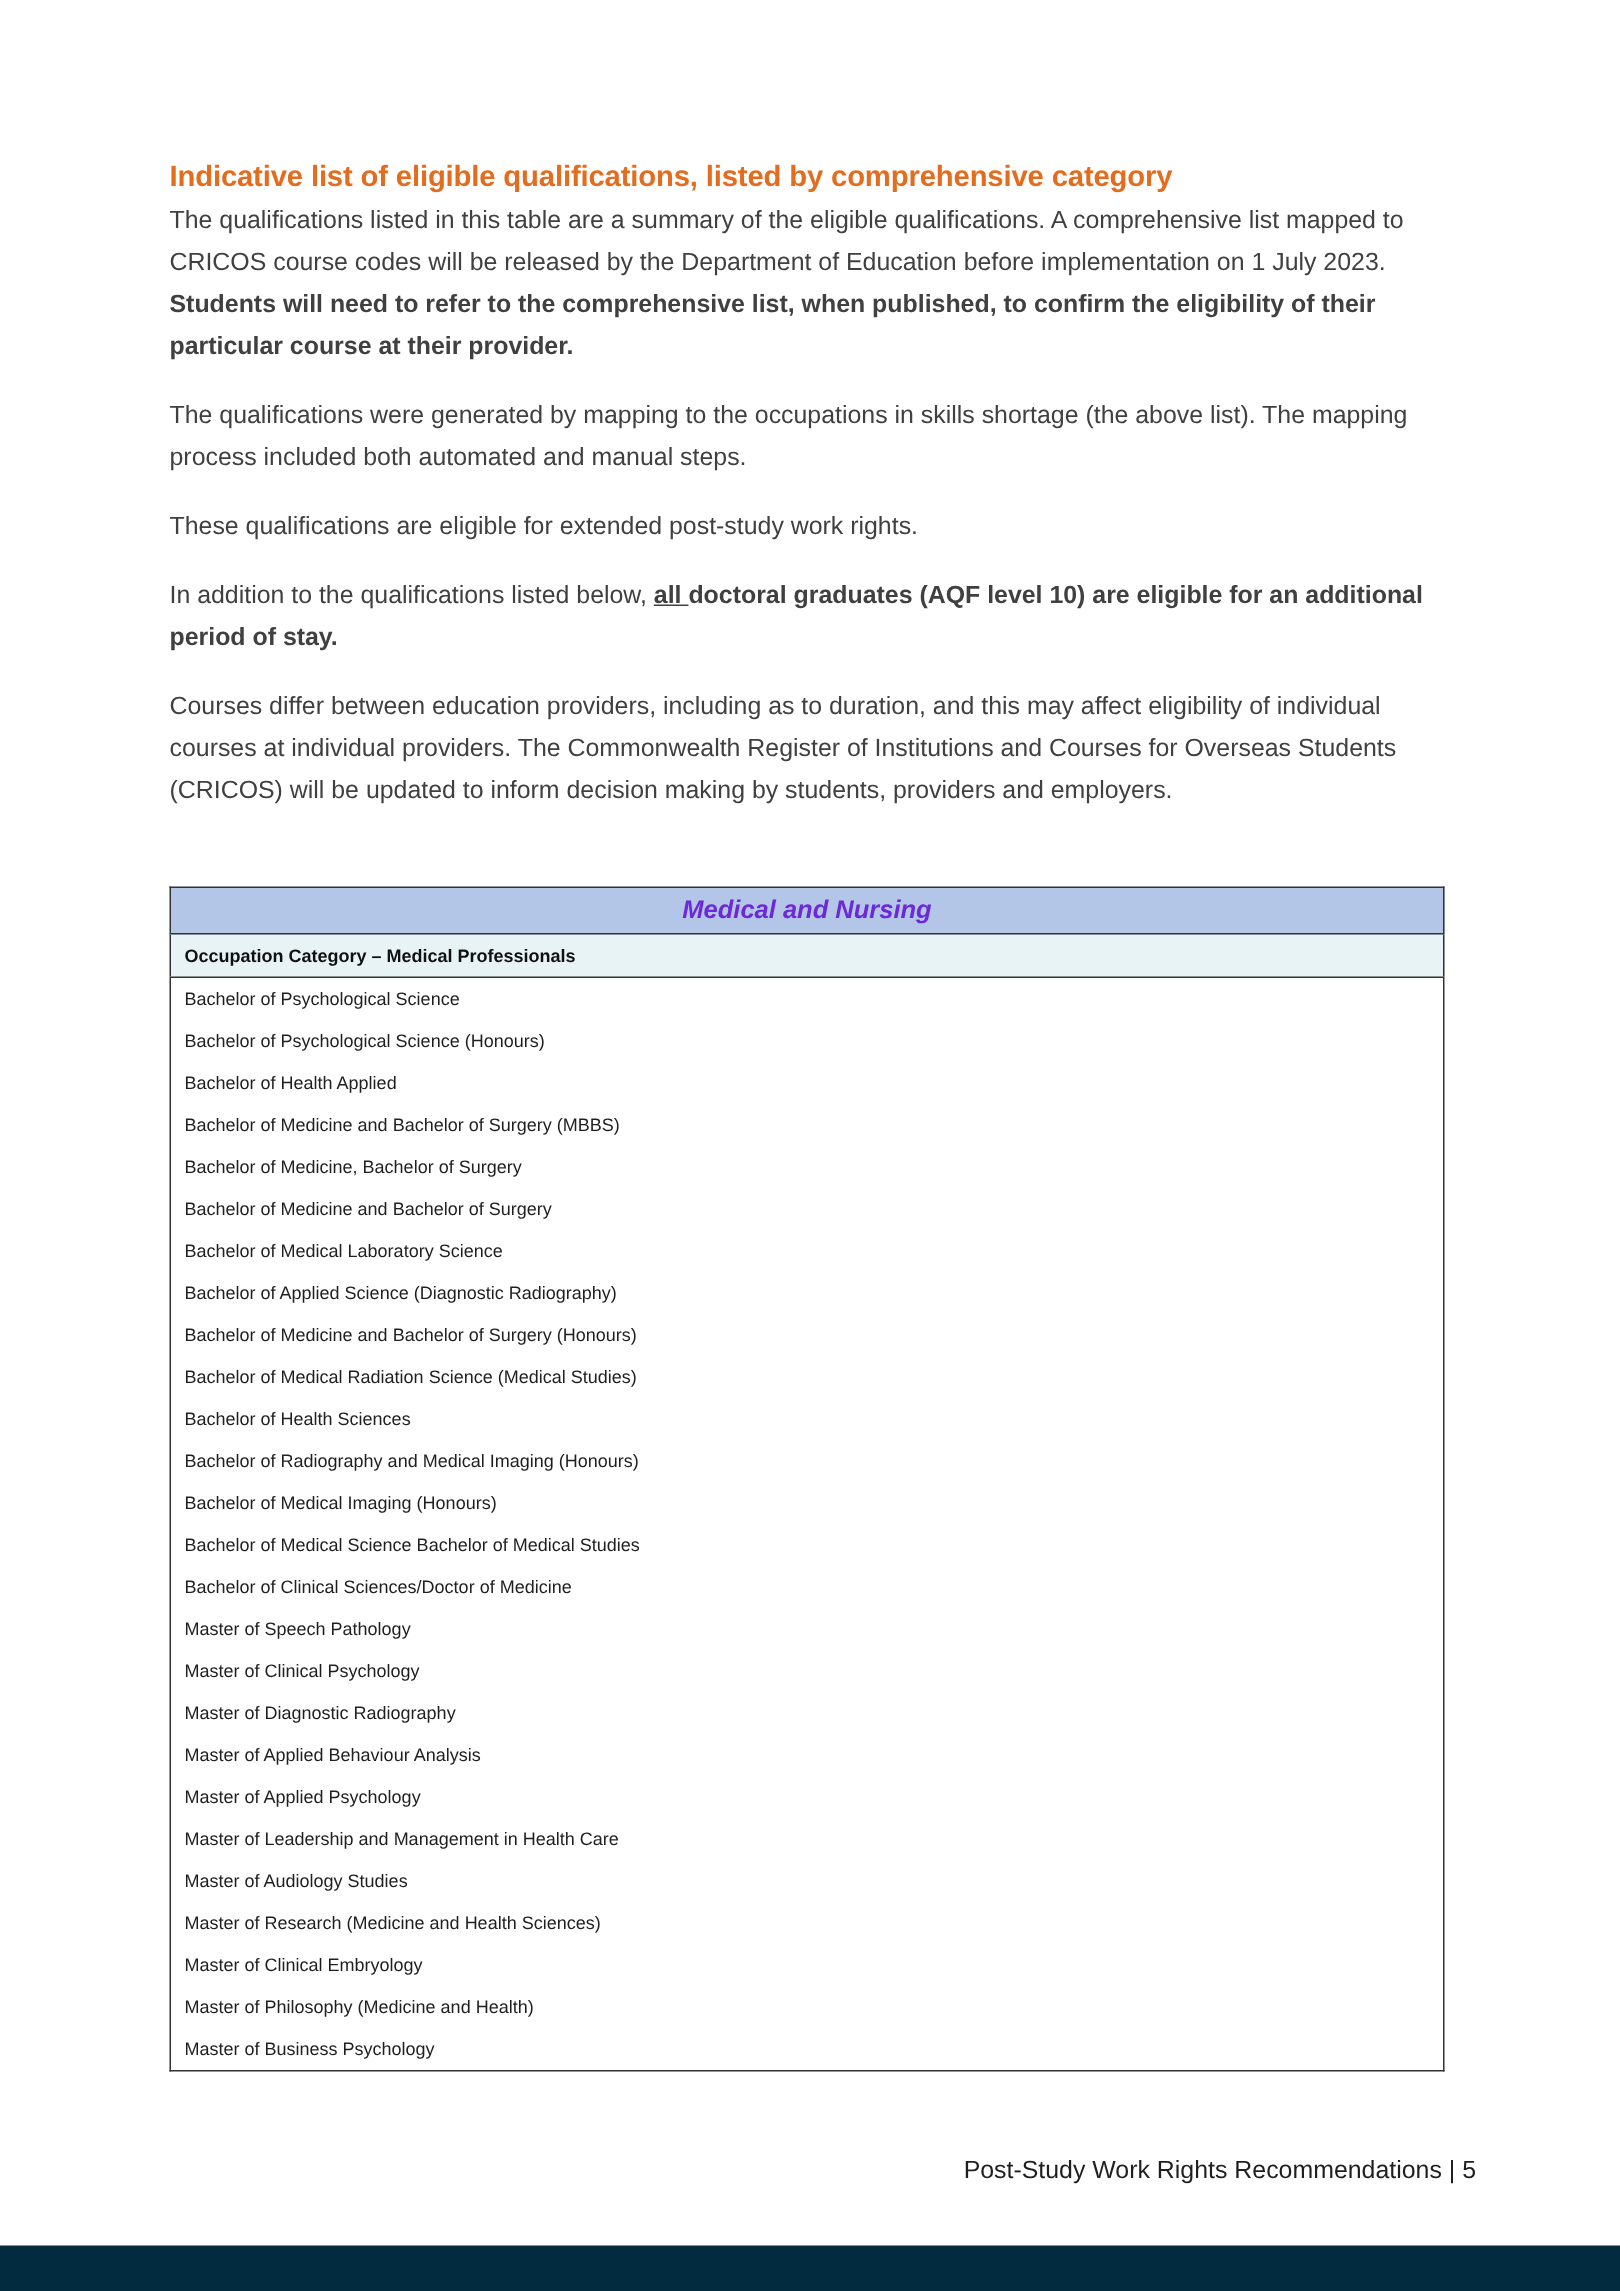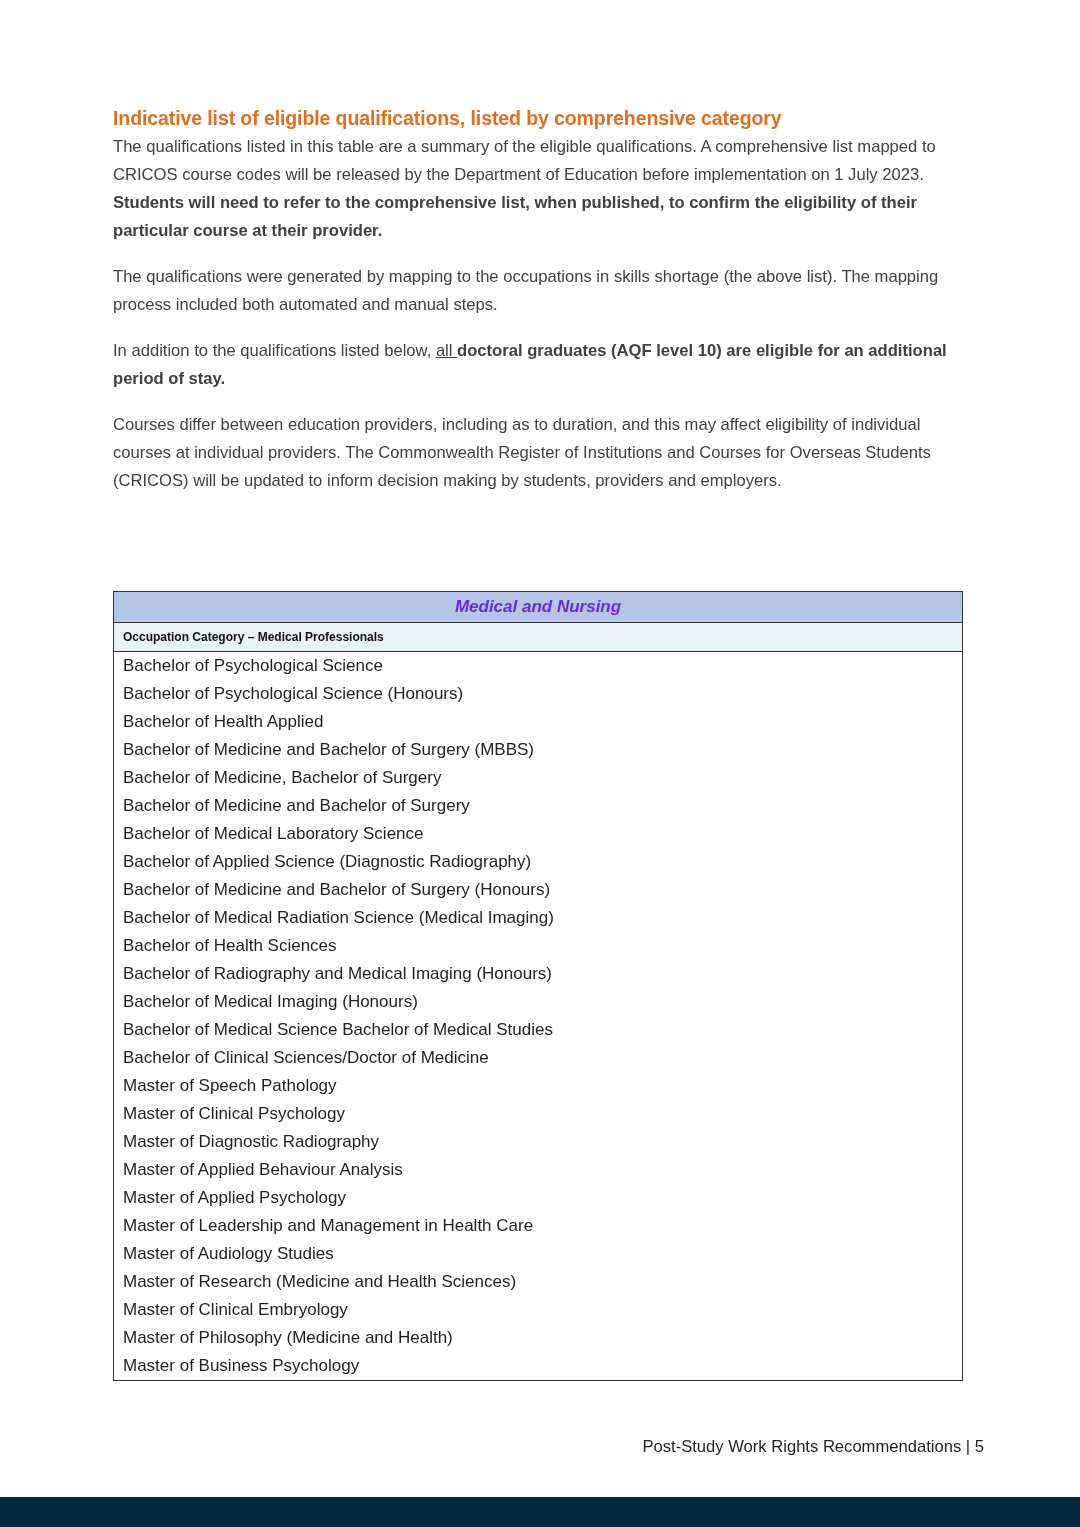--- a/index.html
+++ b/index.html
@@ -11,51 +11,52 @@
   .content { position: absolute; left: 113px; top: 104px; width: 860px; }
   .heading {
     color: #e36c1e; font-weight: bold; font-size: 19.5px; line-height: 28px;
     margin: 0; letter-spacing: -0.1px;
   }
   p.para {
     margin: 0 0 18px 0; font-size: 16.6px; line-height: 28px; color: #404040;
   }
   p.para.first { margin-top: 1px; }
   b { font-weight: bold; }
-  .u { text-decoration: underline; font-weight: normal; }
+  .u { text-decoration: underline; font-weight: bold; }
   table.quals {
     position: absolute; left: 113px; top: 591px; width: 850px;
     border-collapse: collapse; border: 1.5px solid #333;
   }
   table.quals th.title {
     background: #b4c6e7; font-style: italic; font-weight: bold;
     font-size: 17px; height: 30px; text-align: center; border-bottom: 1.5px solid #333;
     color: #6d28d9; padding: 0;
   }
   table.quals td.cat {
     background: #e8f3f6; font-weight: bold; font-size: 12px; height: 28px;
     padding: 0 0 0 9px; border-bottom: 1.5px solid #333; color: #111;
   }
   table.quals td.item {
-    font-size: 17px; height: 28px; line-height: 28px; padding: 0 0 0 9px; color: #1f1f1f;
+    font-size: 12px; height: 28px; line-height: 28px; padding: 0 0 0 9px; color: #1f1f1f;
   }
   .footer {
     position: absolute; right: 96px; top: 1437px; font-size: 16.6px; color: #1f1f1f;
   }
   .bottom-bar {
     position: absolute; left: 0; right: 0; top: 1497px; height: 30px; background: #032b3f;
   }
 </style>
 </head>
 <body>
 
 <div class="content">
   <h2 class="heading">Indicative list of eligible qualifications, listed by comprehensive category</h2>
   <p class="para first"><span>The qualifications listed in this table are a summary of the eligible qualifications. A comprehensive list mapped to CRICOS course codes will be released by the Department of Education before implementation on 1 July 2023. </span><b>Students will need to refer to the comprehensive list, when published, to confirm the eligibility of their particular course at their provider.</b></p>
   <p class="para">The qualifications were generated by mapping to the occupations in skills shortage (the above list). The mapping process included both automated and manual steps.</p>
+  <p class="para">These qualifications are eligible for extended post-study work rights.</p>
   <p class="para"><span>In addition to the qualifications listed below, </span><span class="u">all </span><b>doctoral graduates (AQF level 10) are eligible for an additional period of stay.</b></p>
   <p class="para">Courses differ between education providers, including as to duration, and this may affect eligibility of individual courses at individual providers. The Commonwealth Register of Institutions and Courses for Overseas Students (CRICOS) will be updated to inform decision making by students, providers and employers.</p>
 </div>
 
 <table class="quals">
   <thead>
     <tr>
       <th class="title">Medical and Nursing</th>
     </tr>
   </thead>
@@ -84,21 +85,21 @@
       <tr>
         <td class="item">Bachelor of Medical Laboratory Science</td>
       </tr>
       <tr>
         <td class="item">Bachelor of Applied Science (Diagnostic Radiography)</td>
       </tr>
       <tr>
         <td class="item">Bachelor of Medicine and Bachelor of Surgery (Honours)</td>
       </tr>
       <tr>
-        <td class="item">Bachelor of Medical Radiation Science (Medical Imaging)</td>
+        <td class="item">Bachelor of Medical Radiation Science (Medical Studies)</td>
       </tr>
       <tr>
         <td class="item">Bachelor of Health Sciences</td>
       </tr>
       <tr>
         <td class="item">Bachelor of Radiography and Medical Imaging (Honours)</td>
       </tr>
       <tr>
         <td class="item">Bachelor of Medical Imaging (Honours)</td>
       </tr>

